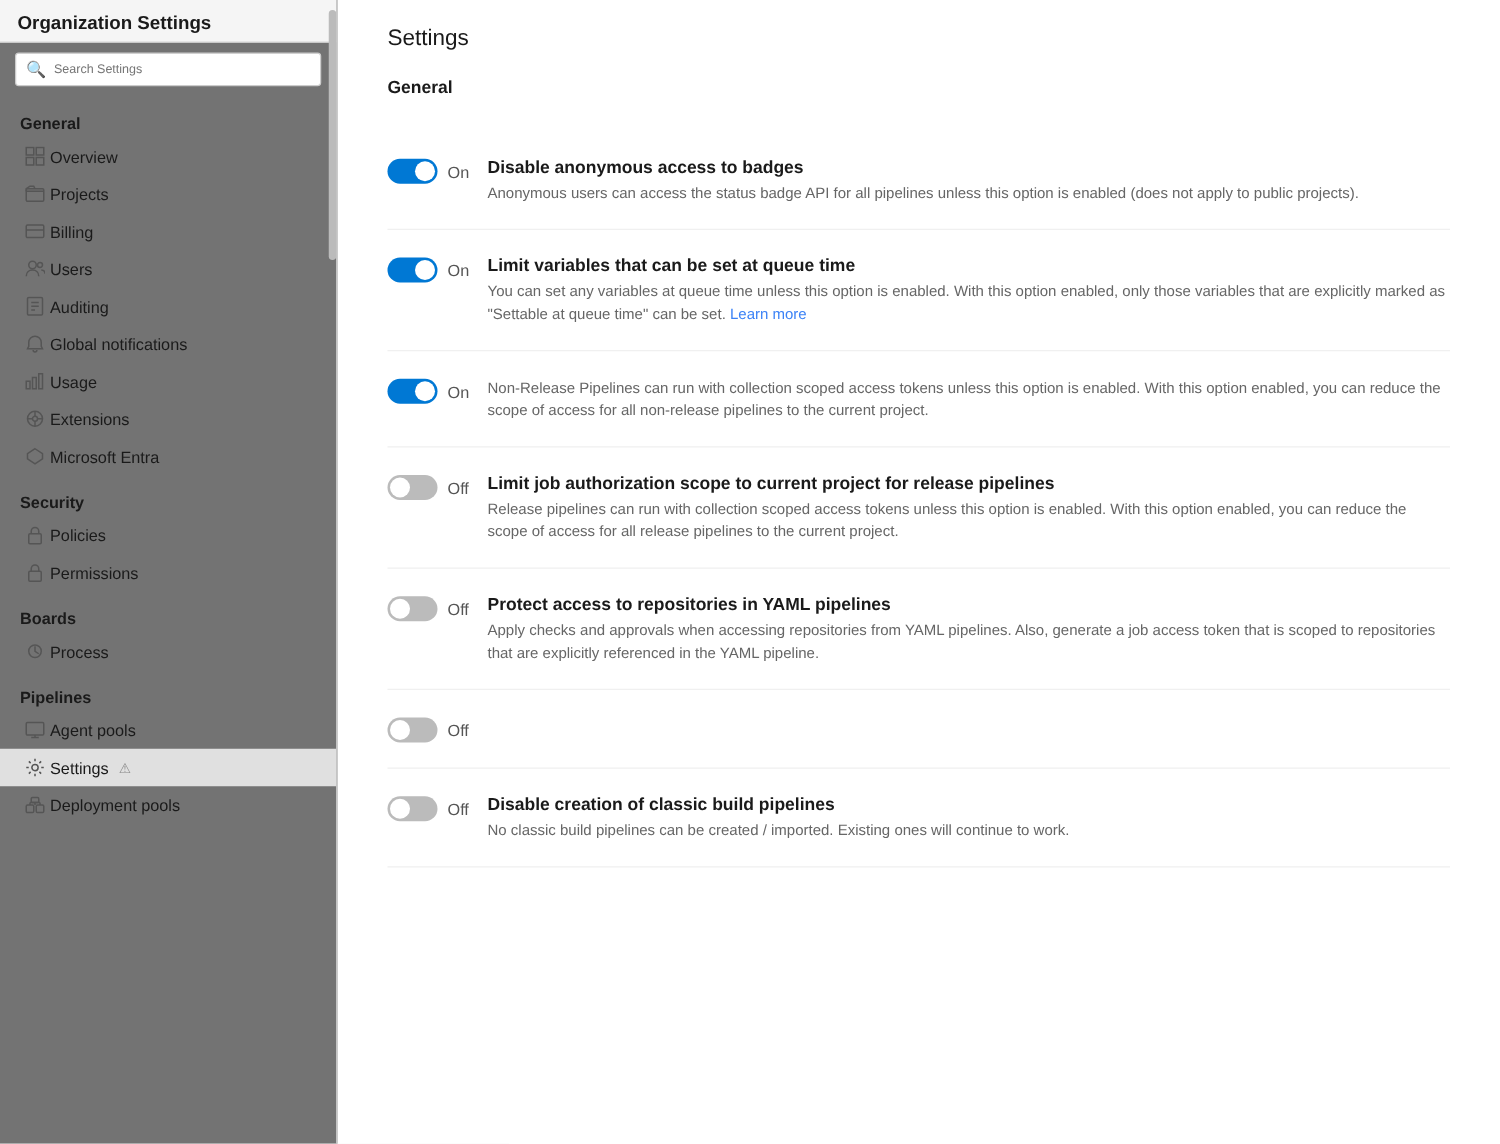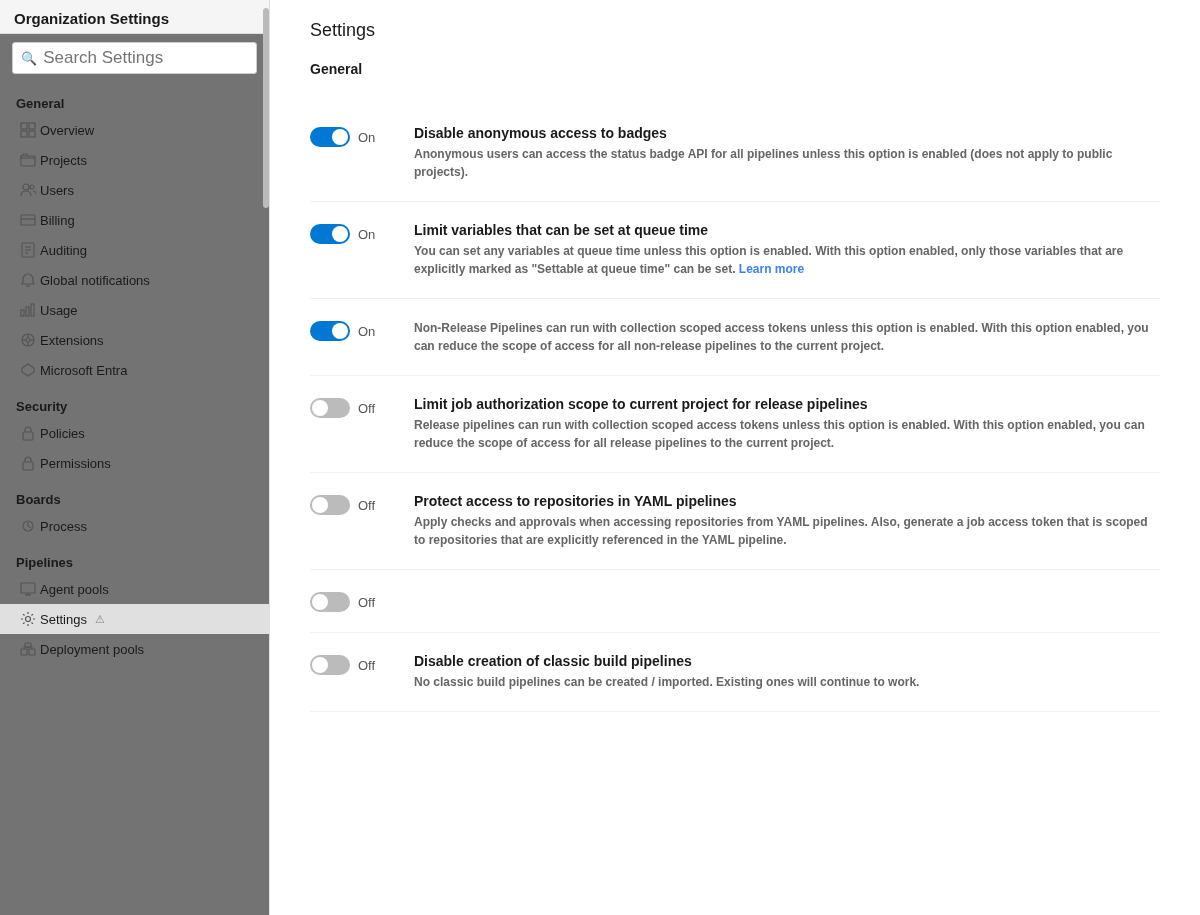--- a/index.html
+++ b/index.html
@@ -30,21 +30,21 @@
       align-items: center;
       background: #fff;
       border: 1px solid #ccc;
       border-radius: 3px;
       padding: 5px 8px;
       gap: 6px;
     }
     .search-box input {
       border: none;
       outline: none;
-      font-size: 17px;
+      font-size: 10px;
       color: #555;
       background: transparent;
       width: 100%;
     }
     .search-icon-glyph { color: #888; font-size: 13px; }
 
     .sidebar-content {
       overflow-y: auto;
       flex: 1;
       padding-bottom: 20px;
@@ -107,21 +107,20 @@
       font-weight: 600;
       color: #1a1a1a;
       margin-bottom: 20px;
       padding-bottom: 8px;
     }
 
     
     .setting-row {
       display: flex;
       align-items: flex-start;
-      gap: 24px;
       padding: 20px 0;
       border-bottom: 1px solid #f0f0f0;
     }
     .toggle-area {
       display: flex;
       align-items: center;
       gap: 8px;
       min-width: 80px;
       padding-top: 2px;
     }
@@ -153,21 +152,20 @@
     .setting-title {
       font-size: 14px;
       font-weight: 600;
       color: #1a1a1a;
       margin-bottom: 4px;
     }
     .setting-desc {
       font-size: 12px;
       color: #666;
       line-height: 1.5;
-      font-weight: bold;
     }
     .setting-desc a {
       color: #3b82f6;
       text-decoration: none;
     }
 
     
     .icon-svg { width: 16px; height: 16px; }
   </style>
 </head>
@@ -198,36 +196,36 @@
             <rect x="1" y="4" width="14" height="10" rx="1" fill="none" stroke="currentColor" stroke-width="1.2"></rect>
             <path d="M1 6h14" stroke="currentColor" stroke-width="1.2"></path>
             <path d="M1 6V4l3-2h3l1 2" fill="none" stroke="currentColor" stroke-width="1.2"></path>
           </svg>
         </span>
         <span>Projects</span>
       </div>
       <div class="sidebar-item">
         <span class="item-icon">
           <svg viewBox="0 0 16 16" class="icon-svg">
+            <rect x="1" y="3" width="14" height="10" rx="1" fill="none" stroke="currentColor" stroke-width="1.2"></rect>
+            <path d="M1 7h14" stroke="currentColor" stroke-width="1.2"></path>
+          </svg>
+        </span>
+        <span>Billing</span>
+      </div>
+      <div class="sidebar-item">
+        <span class="item-icon">
+          <svg viewBox="0 0 16 16" class="icon-svg">
             <circle cx="6" cy="5" r="3" fill="none" stroke="currentColor" stroke-width="1.2"></circle>
             <path d="M1 14c0-3 2-5 5-5s5 2 5 5" fill="none" stroke="currentColor" stroke-width="1.2"></path>
             <circle cx="12" cy="5" r="2" fill="none" stroke="currentColor" stroke-width="1.2"></circle>
             <path d="M13 9c2 0 3 1 3 3" fill="none" stroke="currentColor" stroke-width="1.2"></path>
           </svg>
         </span>
         <span>Users</span>
-      </div>
-      <div class="sidebar-item">
-        <span class="item-icon">
-          <svg viewBox="0 0 16 16" class="icon-svg">
-            <rect x="1" y="3" width="14" height="10" rx="1" fill="none" stroke="currentColor" stroke-width="1.2"></rect>
-            <path d="M1 7h14" stroke="currentColor" stroke-width="1.2"></path>
-          </svg>
-        </span>
-        <span>Billing</span>
       </div>
       <div class="sidebar-item">
         <span class="item-icon">
           <svg viewBox="0 0 16 16" class="icon-svg">
             <rect x="2" y="1" width="12" height="14" rx="1" fill="none" stroke="currentColor" stroke-width="1.2"></rect>
             <line x1="5" y1="5" x2="11" y2="5" stroke="currentColor" stroke-width="1.2"></line>
             <line x1="5" y1="8" x2="11" y2="8" stroke="currentColor" stroke-width="1.2"></line>
             <line x1="5" y1="11" x2="8" y2="11" stroke="currentColor" stroke-width="1.2"></line>
           </svg>
         </span>

